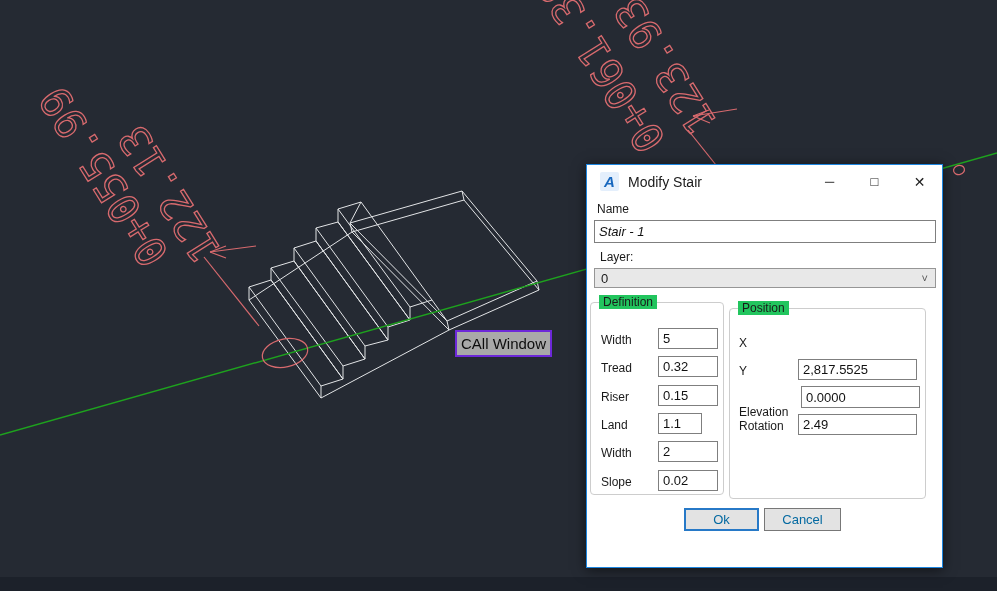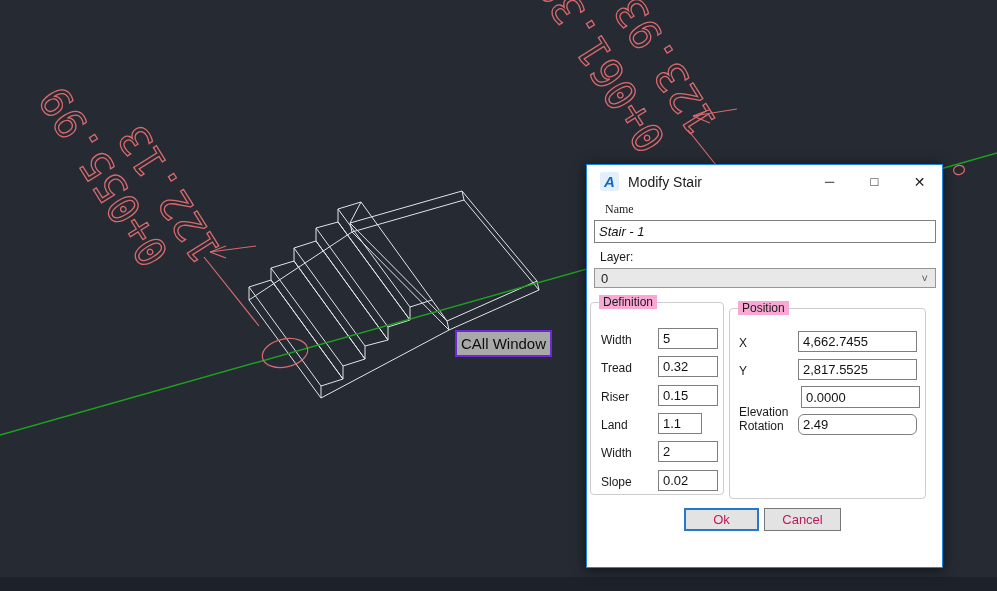--- a/index.html
+++ b/index.html
@@ -27,23 +27,23 @@
           font-size:13px;color:#222;cursor:default;}
   .winbtn.close{font-size:14px;}
   .dlg-label{position:absolute;font-size:12px;}
   .dlg-input{position:absolute;box-sizing:border-box;border:1px solid #7f7f7f;background:#fff;
              font-family:"Liberation Sans",sans-serif;font-size:13px;color:#111;
              padding:0 0 0 4px;outline:none;}
   .combo{position:absolute;box-sizing:border-box;border:1px solid #969696;background:#e8e8e8;
          font-size:13px;display:flex;align-items:center;padding-left:6px;}
   .combo .chev{margin-left:auto;margin-right:7px;font-size:11px;color:#555;}
   .groupbox{position:absolute;box-sizing:border-box;border:1px solid #cdcdcd;border-radius:4px;}
-  .group-label{position:absolute;top:-8px;left:8px;background:#f9a8d4;padding:0 4px;font-size:12px;}
+  .group-label{position:absolute;top:-8px;left:8px;background:#22c55e;padding:0 4px;font-size:12px;}
   .row-label{position:absolute;font-size:12px;color:#1a1a1a;}
-  .btn{position:absolute;box-sizing:border-box;background:#e3e3e3;font-size:13px;color:#be185d;
+  .btn{position:absolute;box-sizing:border-box;background:#e3e3e3;font-size:13px;color:#0369a1;
        display:flex;align-items:center;justify-content:center;cursor:default;}
   .btn.ok{border:2px solid #2779c7;}
   .btn.cancel{border:1px solid #777;}
 </style>
 </head>
 <body>
 
 <div class="screen">
   <div class="bottom-strip"></div>
   <svg id="scene-svg" width="997" height="591">
@@ -123,21 +123,21 @@
     <div class="titlebar">
       <div class="logo">A</div>
       <div class="title-text">Modify Stair</div>
       <div class="winbtns">
         <div class="winbtn">─</div>
         <div class="winbtn">□</div>
         <div class="winbtn close">✕</div>
       </div>
     </div>
 
-    <div class="dlg-label" style="left:18px;top:37px;font-family:Liberation Serif, serif;">Name</div>
+    <div class="dlg-label" style="left:10px;top:37px;">Name</div>
     <input class="dlg-input" style="left: 7px; top: 55px; width: 342px; height: 23px; font-style: italic;" value="Stair - 1">
 
     <div class="dlg-label" style="left:13px;top:85px;">Layer:</div>
     <div class="combo" style="left:7px;top:103px;width:342px;height:20px;">
       <span>0</span>
       <span class="chev">˅</span>
     </div>
 
     <div class="groupbox" id="def-group" style="left:3px;top:137px;width:134px;height:193px;">
       <div class="group-label">Definition</div>
@@ -155,21 +155,20 @@
       <input class="dlg-input" value="0.32" style="left: 71px; top: 191px; width: 60px; height: 21px;">
       <div class="row-label" style="left: 14px; top: 225px;">Riser</div>
       <input class="dlg-input" value="0.15" style="left: 71px; top: 220px; width: 60px; height: 21px;">
       <div class="row-label" style="left: 14px; top: 253px;">Land</div>
       <input class="dlg-input" value="1.1" style="left: 71px; top: 248px; width: 44px; height: 21px;">
       <div class="row-label" style="left: 14px; top: 281px;">Width</div>
       <input class="dlg-input" value="2" style="left: 71px; top: 276px; width: 60px; height: 21px;">
       <div class="row-label" style="left: 14px; top: 310px;">Slope</div>
       <input class="dlg-input" value="0.02" style="left: 71px; top: 305px; width: 60px; height: 21px;">
       <div class="row-label" style="left: 152px; top: 171px;">X</div>
-      <input class="dlg-input" value="4,662.7455" style="left: 211px; top: 166px; width: 119px; height: 21px;">
       <div class="row-label" style="left: 152px; top: 199px;">Y</div>
       <input class="dlg-input" value="2,817.5525" style="left: 211px; top: 194px; width: 119px; height: 21px;">
       <div class="row-label" style="left: 152px; top: 240px;">Elevation</div>
       <input class="dlg-input" value="0.0000" style="left: 214px; top: 221px; width: 119px; height: 22px;">
       <div class="row-label" style="left: 152px; top: 254px;">Rotation</div>
-      <input class="dlg-input" value="2.49" style="left: 211px; top: 249px; width: 119px; height: 21px; border-radius: 6px;">
+      <input class="dlg-input" value="2.49" style="left: 211px; top: 249px; width: 119px; height: 21px;">
     </div>
 </div>
 
 </body></html>

